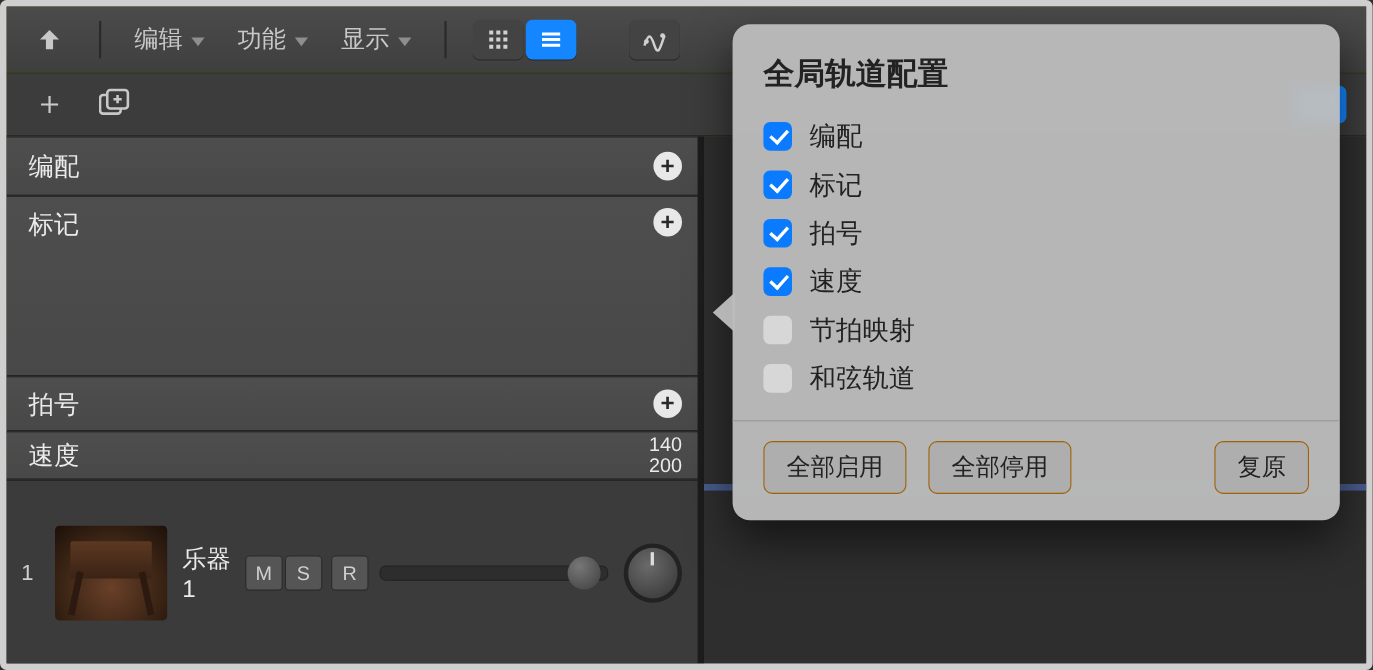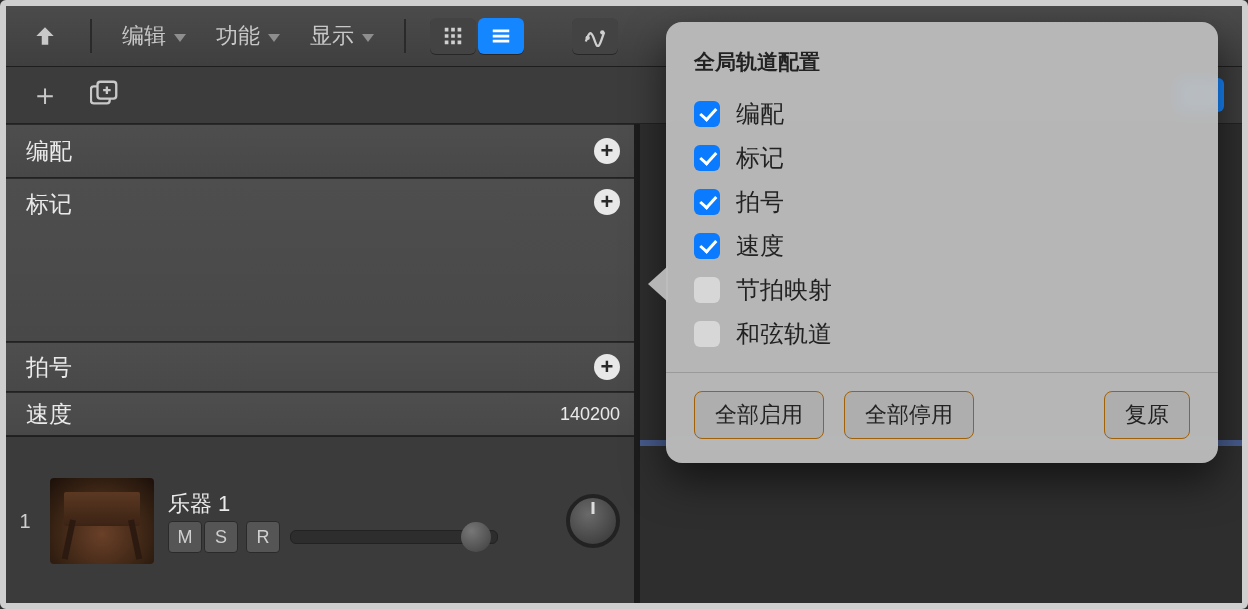--- a/index.html
+++ b/index.html
@@ -48,44 +48,44 @@
   .leftpane{width:628px;background:#3f3f3f;border-right:6px solid #1c1c1c;display:flex;flex-direction:column}
   .rightpane{flex:1;background:#2e2e2e;position:relative}
   
   .gt-row{display:flex;align-items:center;justify-content:space-between;padding:0 14px 0 20px;border-top:1px solid #2a2a2a;border-bottom:1px solid #222;background:linear-gradient(#4e4e4e,#484848)}
   .gt-row .label{font-size:23px;color:var(--text)}
   .gt-row .circle-plus{width:26px;height:26px;border-radius:50%;background:#e8e8e8;color:#2a2a2a;display:flex;align-items:center;justify-content:center;font-size:22px;font-weight:700;line-height:1}
   .gt-row.arrange{height:52px}
   .gt-row.marker{height:152px;align-items:flex-start;padding-top:10px}
   .gt-row.sig{height:48px}
   .gt-row.tempo{height:42px;padding-top:0;padding-bottom:0}
-  .gt-row.tempo .values{display:flex;flex-direction:row;align-items:flex-end;font-size:18px;color:var(--text);line-height:1.05}
+  .gt-row.tempo .values{display:flex;flex-direction:column;align-items:flex-end;font-size:18px;color:var(--text);line-height:1.05}
   
   .track{display:flex;align-items:center;gap:14px;padding:8px 14px 8px 8px;border-top:1px solid #1f1f1f;background:#3b3b3b;flex:1}
   .track .num{width:22px;text-align:center;color:#cfcfcf;font-size:20px}
   .track .thumb{width:104px;height:86px;border-radius:4px;background:radial-gradient(circle at 50% 65%,#6a4028,#3a2414 60%,#1c100a);position:relative}
   .track .thumb::before,.track .thumb::after{content:"";position:absolute;background:#2b1a10}
   .track .thumb::before{left:14px;top:14px;right:14px;height:34px;border-radius:2px;background:linear-gradient(#5b3822,#3b2314)}
   .track .thumb .leg1,.track .thumb .leg2{position:absolute;bottom:4px;width:6px;height:40px;background:#2c1a10;transform-origin:top}
   .track .leg1{left:20px;transform:rotate(12deg)}
   .track .leg2{right:20px;transform:rotate(-12deg)}
-  .track .info{display:flex;flex-direction:column;gap:2px}
+  .track .info{display:flex;flex-direction:row;gap:2px}
   .track .name{font-size:22px;color:var(--text)}
   .track .strip{display:flex;align-items:center;gap:10px}
   .msr{display:flex;gap:2px}
   .msr span{width:32px;height:30px;border-radius:4px;background:#555;color:#d0d0d0;display:flex;align-items:center;justify-content:center;font-size:18px;border:1px solid #2a2a2a}
   .msr span.r{margin-left:6px}
   .vol{position:relative;width:206px;height:12px;border-radius:6px;background:#2d2d2d;border:1px solid #222}
   .vol .thumbv{position:absolute;right:6px;top:-9px;width:30px;height:30px;border-radius:50%;background:radial-gradient(circle at 35% 30%,#777,#3e3e3e)}
   .pan{width:46px;height:46px;border-radius:50%;background:radial-gradient(circle at 40% 35%,#6a6a6a,#333);border:4px solid #222;position:relative;margin-left:auto}
   .pan::after{content:"";position:absolute;left:50%;top:4px;width:3px;height:12px;background:#ddd;transform:translateX(-50%)}
   
   .popover{position:absolute;left:660px;top:16px;width:552px;border-radius:16px;background:rgba(190,190,190,.95);backdrop-filter:blur(6px);box-shadow:0 18px 40px rgba(0,0,0,.55);padding:26px 28px 24px;box-sizing:border-box;color:var(--popover-text)}
   .popover .tail{position:absolute;left:-18px;top:244px;width:0;height:0;border-top:18px solid transparent;border-bottom:18px solid transparent;border-right:20px solid rgba(190,190,190,.95)}
-  .popover h3{margin:0 0 16px;font-size:21px;font-weight:600}
+  .popover h3{margin:0 0 16px;font-size:28px;font-weight:600}
   .check-row{display:flex;align-items:center;gap:16px;padding:6px 0;font-size:24px}
   .cbox{width:26px;height:26px;border-radius:6px;background:#d7d7d7;display:flex;align-items:center;justify-content:center;flex-shrink:0}
   .cbox.checked{background:#0a7aff}
   .cbox.checked::after{content:"";width:7px;height:13px;border:solid #fff;border-width:0 3px 3px 0;transform:rotate(42deg) translateY(-2px)}
   .popover hr{border:none;border-top:1px solid #9a9a9a;margin:16px -28px 18px}
   .btn-row{display:flex;gap:20px;align-items:center}
   .pbtn{background:#aeaeae;border-radius:8px;padding:8px 20px;font-size:22px;color:#222;border:1px solid #a16207;cursor:pointer}
   .btn-row .grow{flex:1}
   .rstrip2{position:absolute;left:0;right:0;top:316px;height:6px;background:#6793ff;opacity:.45}
 </style>

